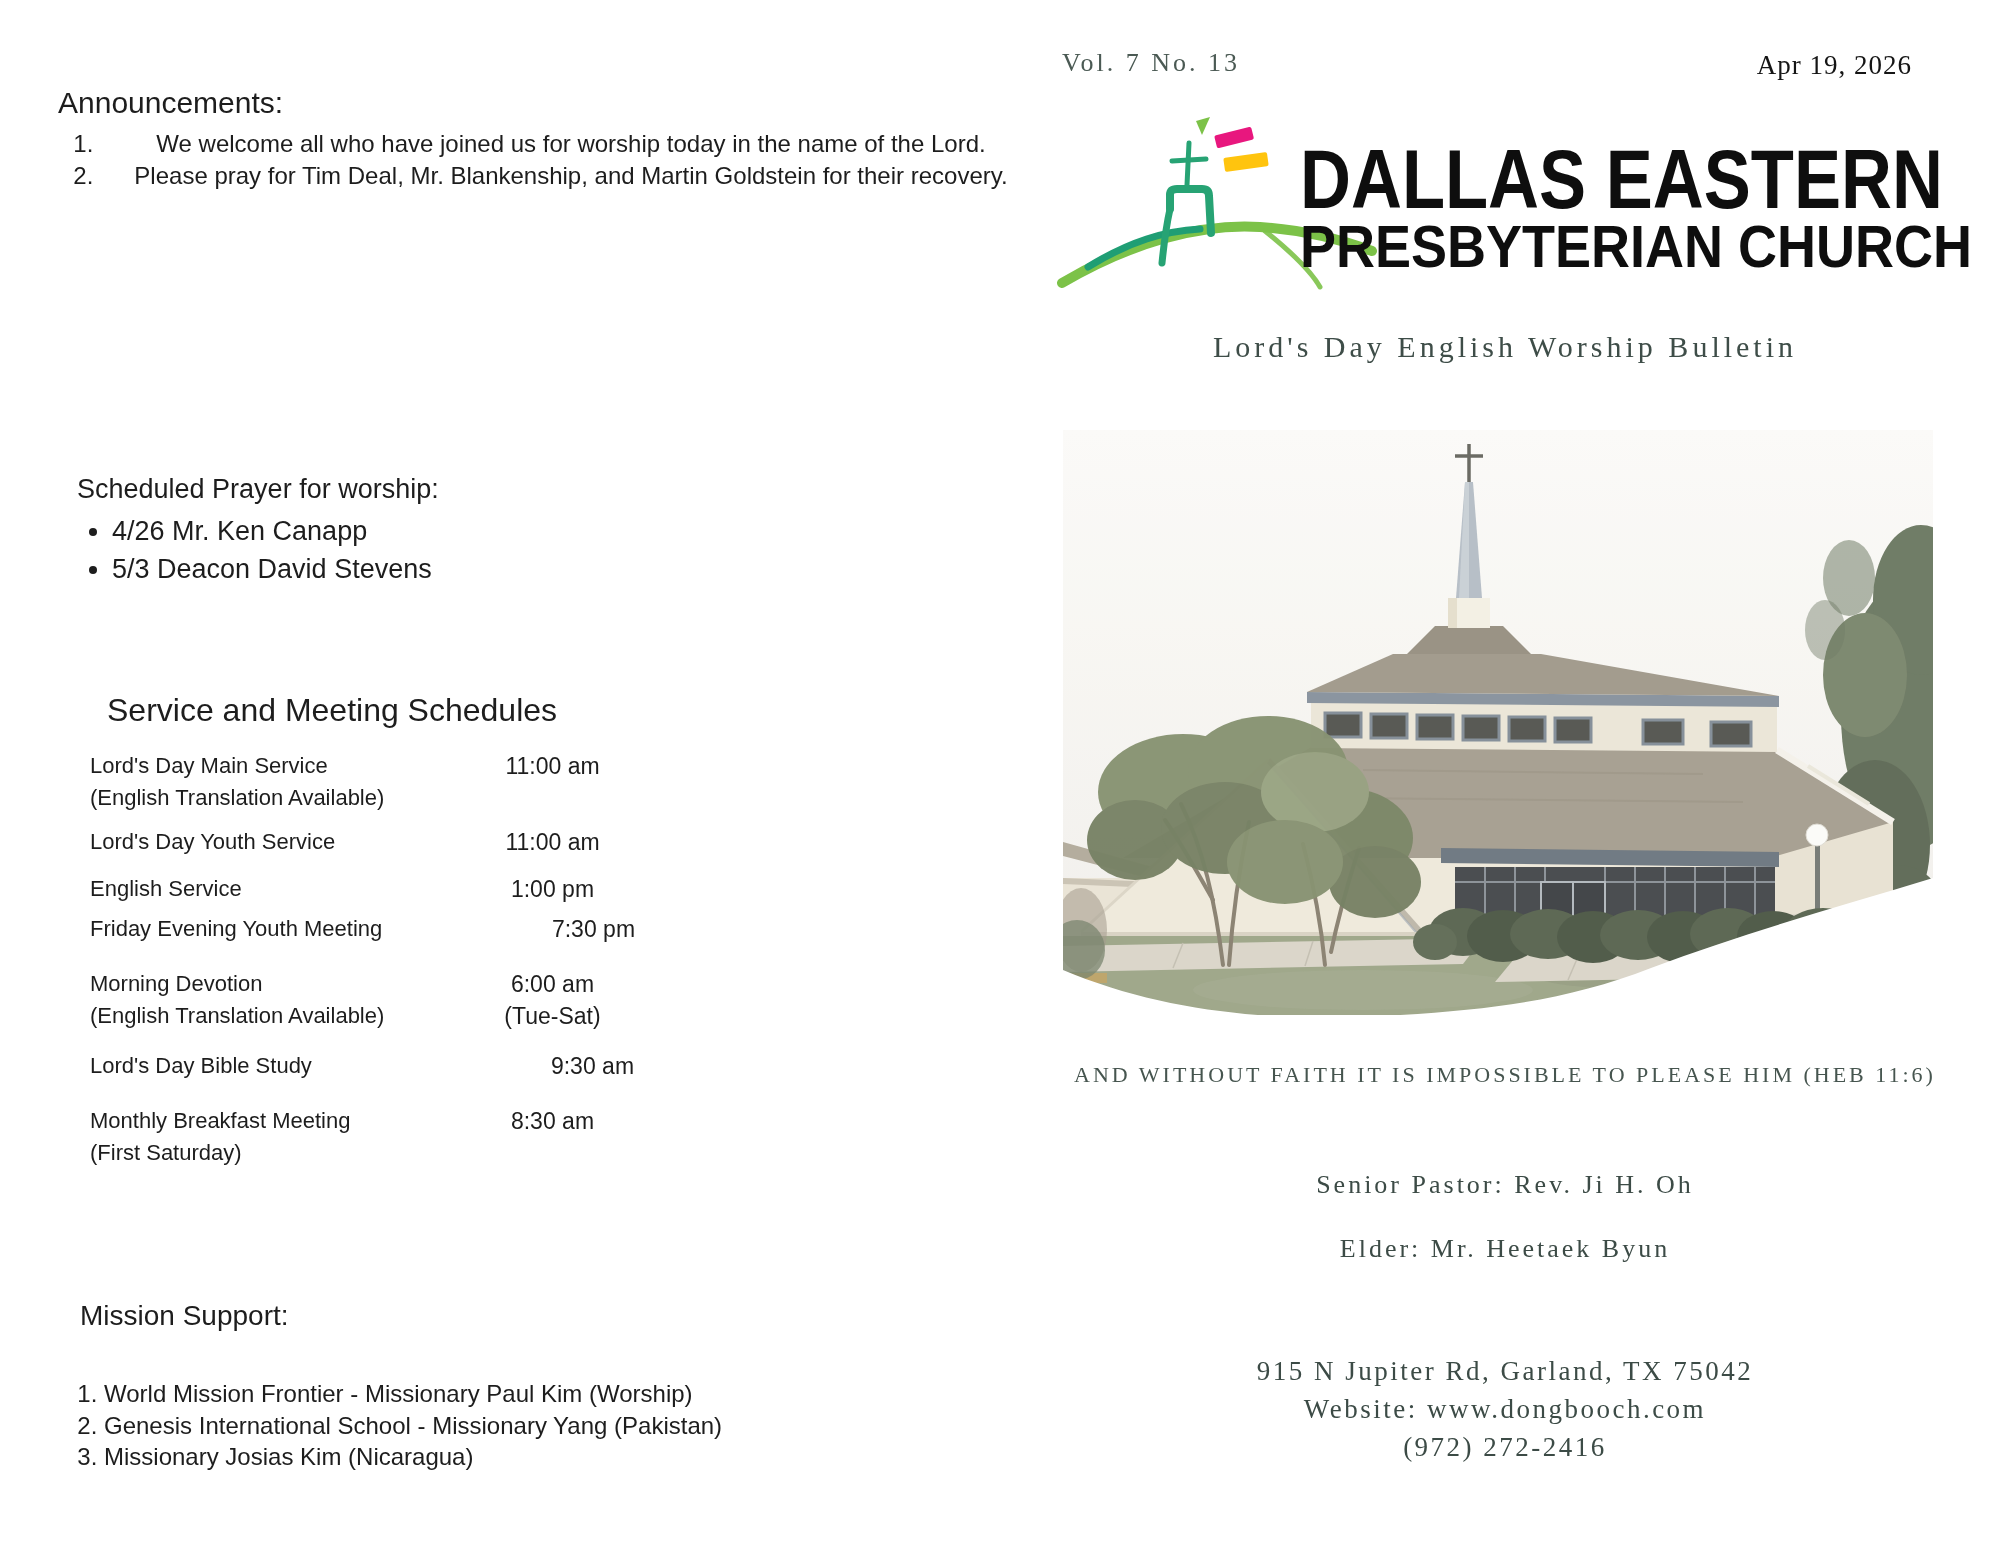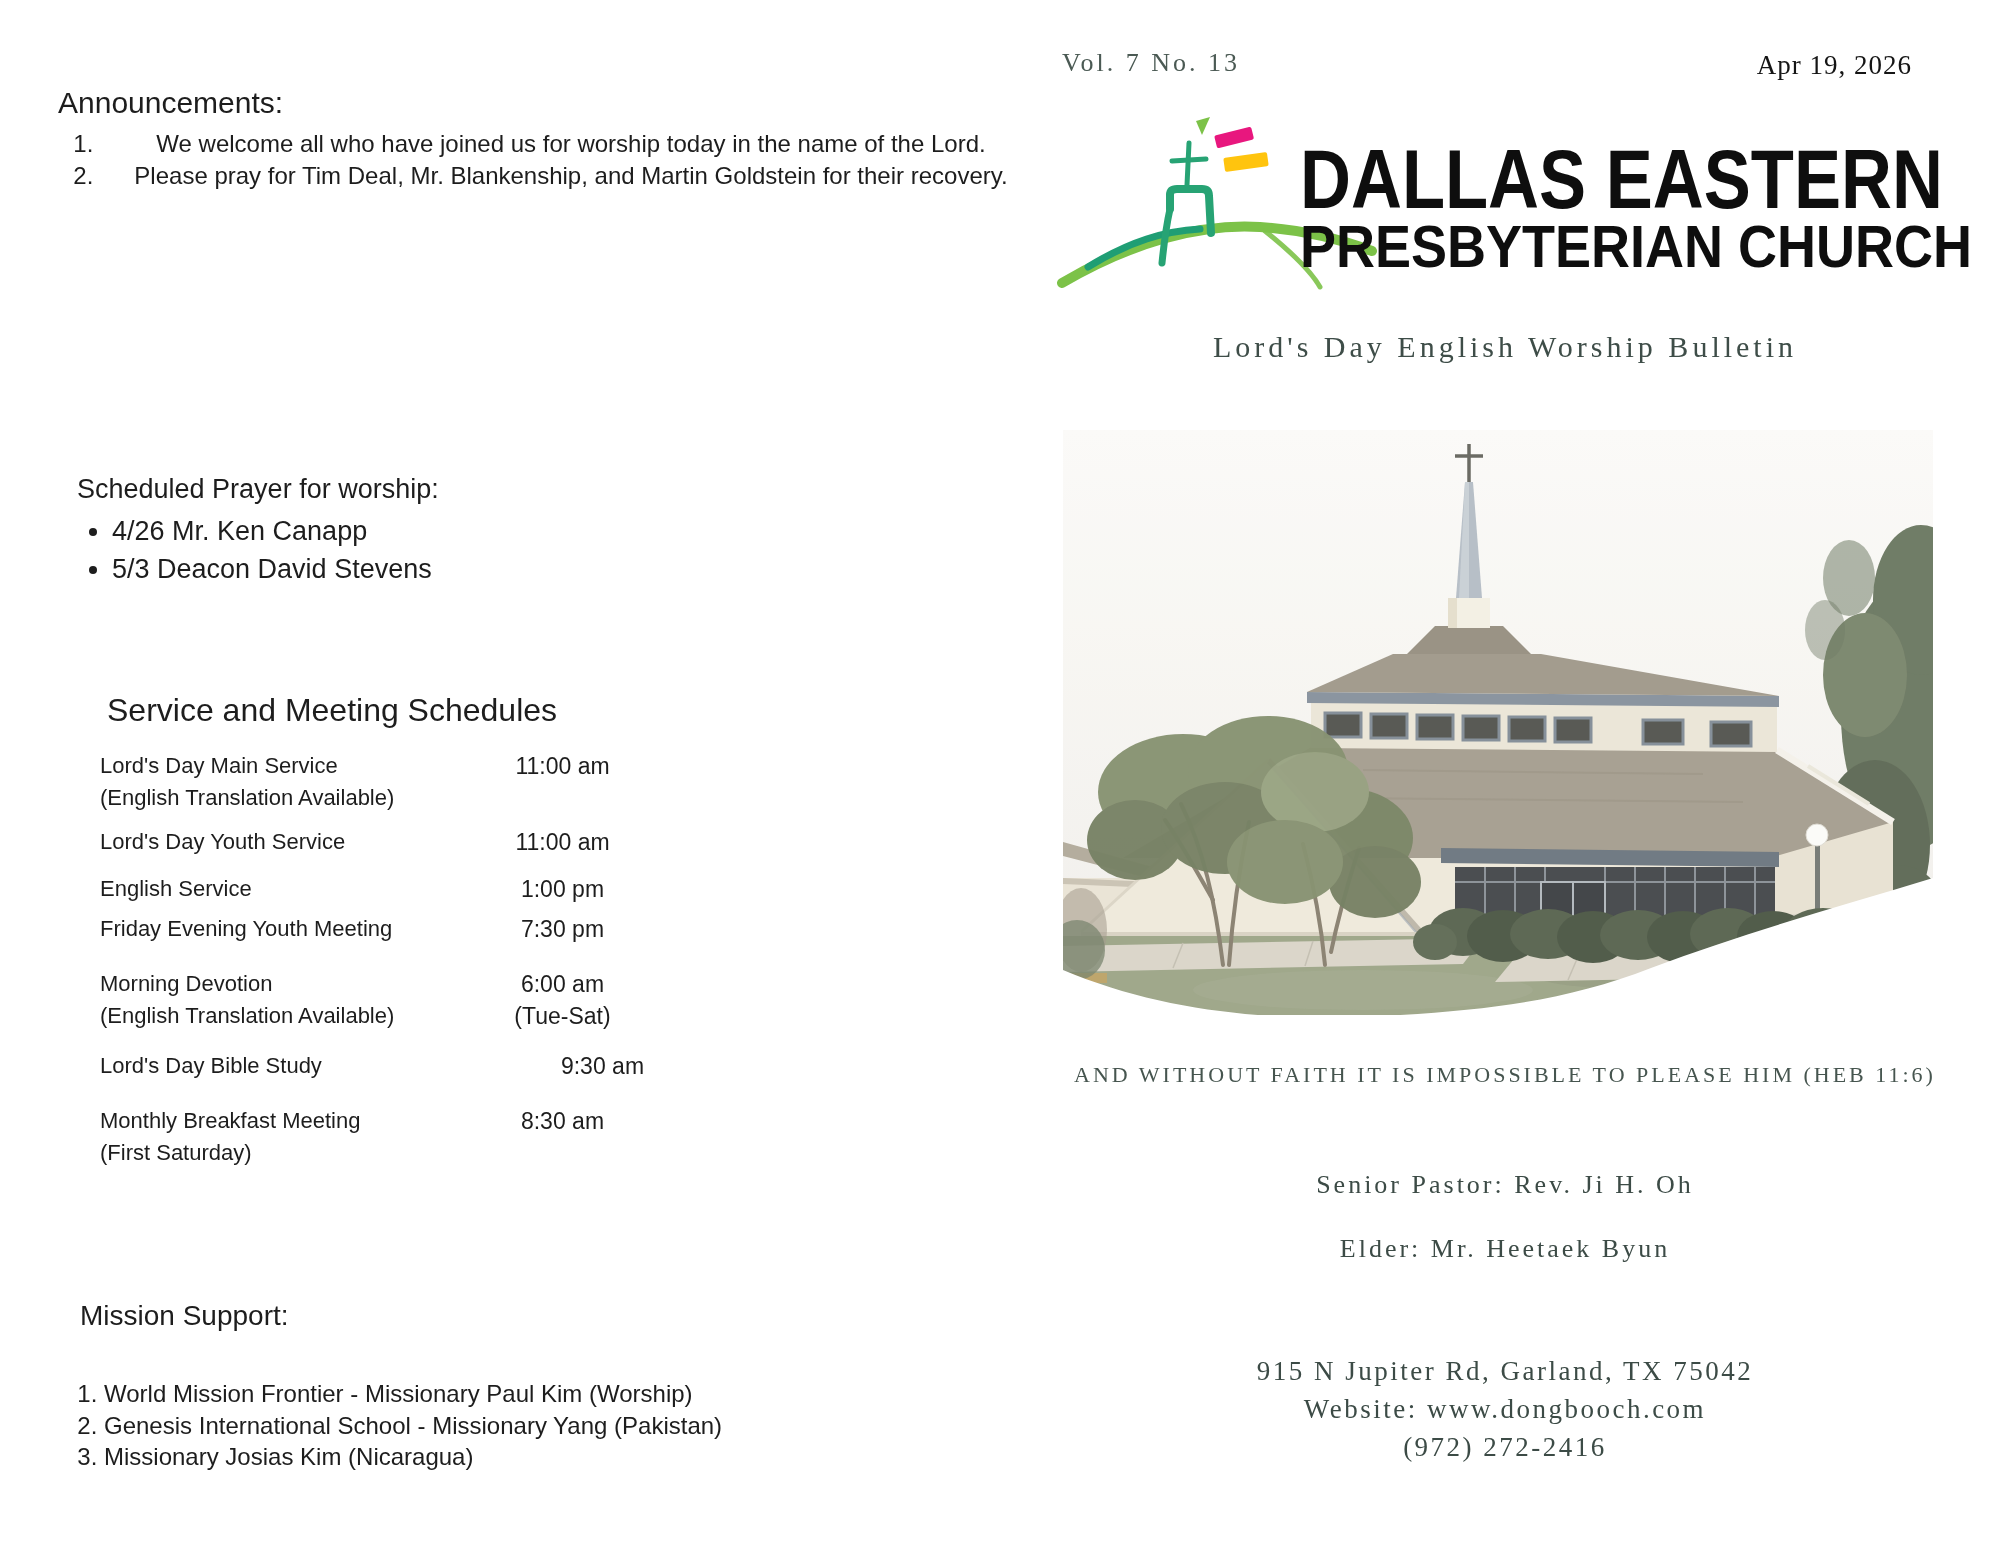--- a/index.html
+++ b/index.html
@@ -10,26 +10,26 @@
   
   .annc-h{left:58px;top:86px;font-size:30px;font-weight:400;}
   .annc-list{left:64px;top:128px;width:940px;padding:0 0 0 36px;margin:0;
              font-size:24px;line-height:32px;text-align:center;}
   .annc-list li{padding-left:2px;}
   .prayer-h{left:77px;top:474px;font-size:27px;font-weight:400;}
   .prayer-list{left:70px;top:512px;width:700px;padding:0 0 0 42px;margin:0;
                font-size:27px;line-height:38px;}
   .sched-h{left:107px;top:692px;font-size:32px;font-weight:400;text-align:right;}
   .sched-table{left:90px;top:750px;width:560px;}
-  .srow{display:grid;grid-template-columns:380px 165px;font-size:22px;line-height:32px;margin-left:10px;}
+  .srow{display:grid;grid-template-columns:380px 165px;font-size:22px;line-height:32px;}
   .srow .stime{text-align:center;font-size:23px;}
   .srow:nth-child(1){margin-bottom:12px;}
   .srow:nth-child(2){margin-bottom:15px;}
   .srow:nth-child(3){margin-bottom:8px;}
-  .srow:nth-child(4){margin-bottom:23px;}
+  .srow:nth-child(4){margin-bottom:23px;gap:41px;}
   .srow:nth-child(5){margin-bottom:18px;}
   .srow:nth-child(6){margin-bottom:23px;gap:40px;}
   .sub{display:block;}
   .sub:empty{display:none;}
   .mission-h{left:80px;top:1300px;font-size:28px;font-weight:400;}
   .mission-list{left:66px;top:1378px;width:820px;padding:0 0 0 38px;margin:0;
                 font-size:24px;line-height:31.5px;}
 
   
   .serif{font-family:"Liberation Serif",serif;}

